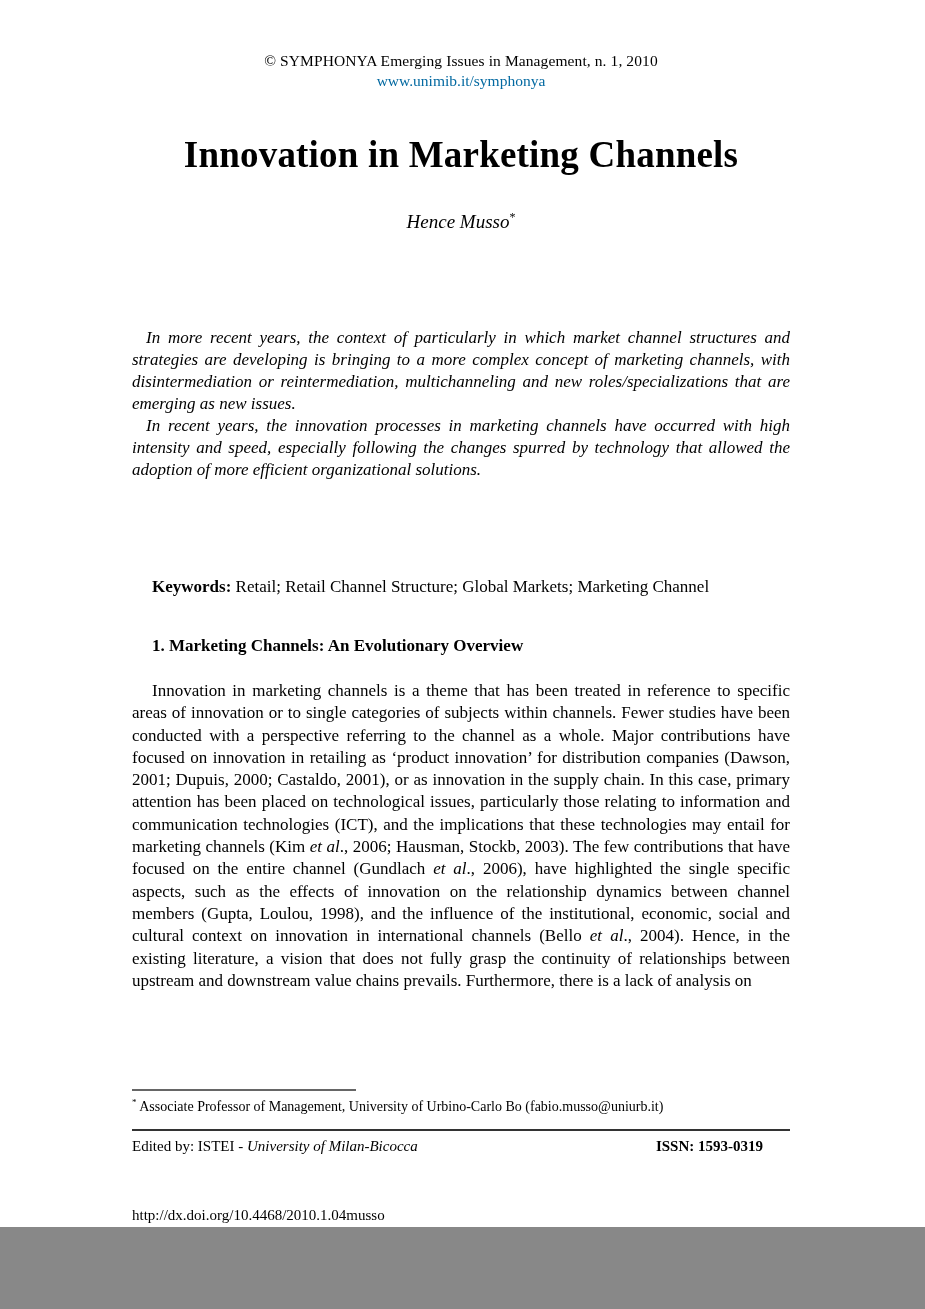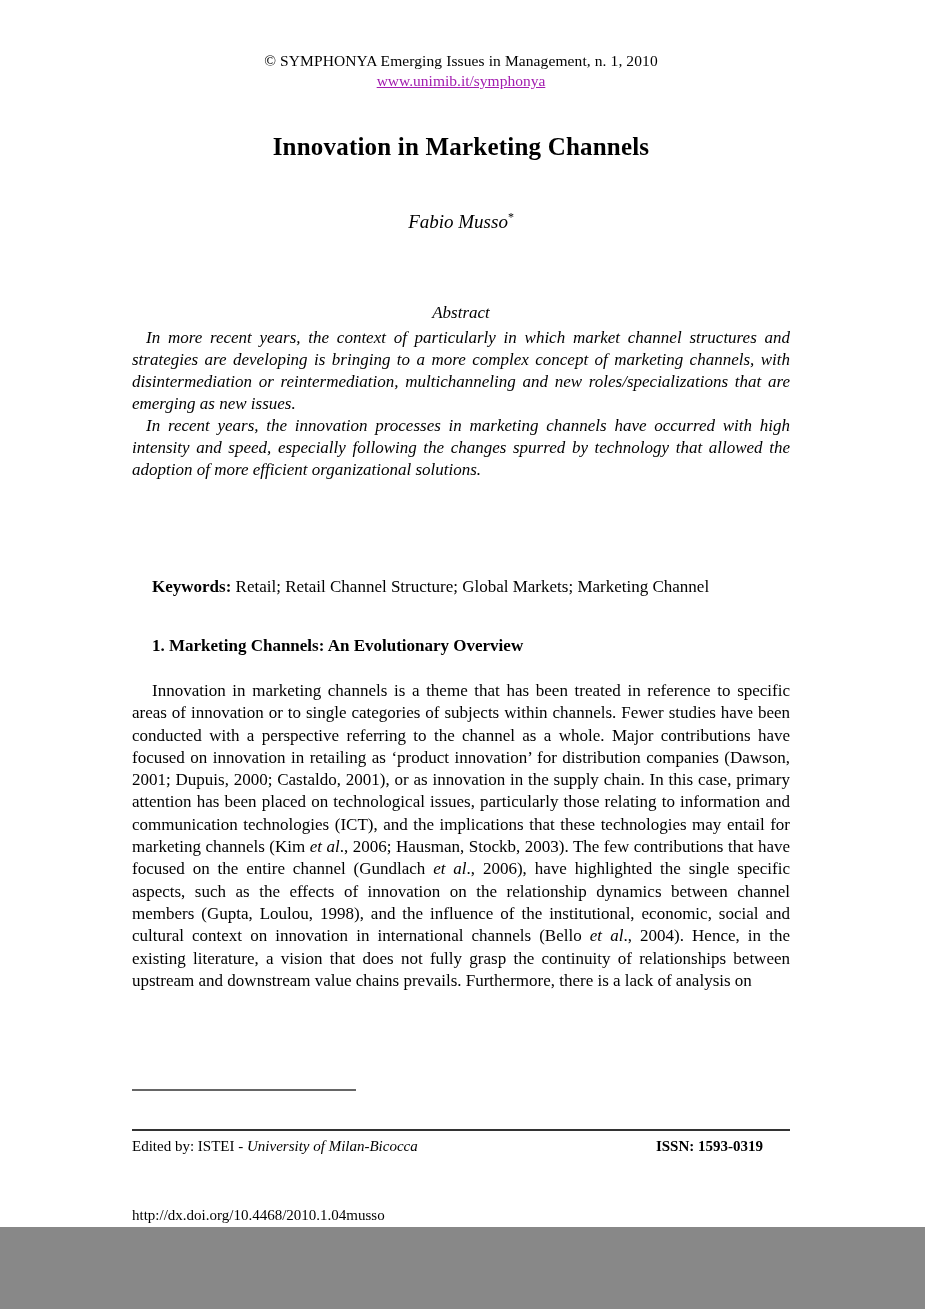--- a/index.html
+++ b/index.html
@@ -10,23 +10,23 @@
     font-family:"Liberation Serif", serif;
     color:#000;
     overflow:hidden;
     margin:0 auto;
   }
   .col{position:absolute;left:132px;width:658px;}
   .centered{text-align:center;}
 
   .header-block{top:52px;}
   .header-line{font-size:15.5px;letter-spacing:0.1px;}
-  .header-link{font-size:15.5px;color:#a21caf;text-decoration:underline;cursor:pointer;display:inline-block;margin-top:2px;}
+  .header-link{font-size:15.5px;color:#0369a1;cursor:pointer;display:inline-block;margin-top:2px;}
 
-  .paper-title{top:133px;font-size:25px;font-weight:bold;letter-spacing:0.2px;}
+  .paper-title{top:133px;font-size:37px;font-weight:bold;letter-spacing:0.2px;}
   .author-line{top:210px;font-size:19px;font-style:italic;}
   .author-line sup{font-size:12px;font-style:normal;}
 
   .abstract-label{top:303px;font-size:17px;font-style:italic;}
   .abstract-body{top:327px;font-size:17px;font-style:italic;line-height:22px;text-align:justify;}
   .abstract-body p{margin:0;text-indent:14px;}
 
   .keywords-line{top:577px;font-size:17px;text-indent:20px;}
   .keywords-line b{font-weight:bold;}
 
@@ -62,38 +62,40 @@
 <div class="page">
 
   <div class="col centered header-block">
     <div class="header-line">© SYMPHONYA Emerging Issues in Management, n. 1, 2010</div>
     <span class="header-link">www.unimib.it/symphonya</span>
   </div>
 
   <div class="col centered paper-title">Innovation in Marketing Channels</div>
 
   <div class="col centered author-line">
-    <span>Fabio Musso</span><sup>*</sup>
+    <span>Hence Musso</span><sup>*</sup>
   </div>
 
-  <div class="col centered abstract-label">Abstract</div>
   <div class="col abstract-body">
     <p>In more recent years, the context of particularly in which market channel structures and strategies are developing is bringing to a more complex concept of marketing channels, with disintermediation or reintermediation, multichanneling and new roles/specializations that are emerging as new issues.</p>
     <p>In recent years, the innovation processes in marketing channels have occurred with high intensity and speed, especially following the changes spurred by technology that allowed the adoption of more efficient organizational solutions.</p>
   </div>
 
   <div class="col keywords-line">
     <b>Keywords:</b><span> Retail; Retail Channel Structure; Global Markets; Marketing Channel</span>
   </div>
 
   <div class="col section-heading">1. Marketing Channels: An Evolutionary Overview</div>
 
   <div class="col body-para"><span>Innovation in marketing channels is a theme that has been treated in reference to specific areas of innovation or to single categories of subjects within channels. Fewer studies have been conducted with a perspective referring to the channel as a whole. Major contributions have focused on innovation in retailing as ‘product innovation’ for distribution companies (Dawson, 2001; Dupuis, 2000; Castaldo, 2001), or as innovation in the supply chain. In this case, primary attention has been placed on technological issues, particularly those relating to information and communication technologies (ICT), and the implications that these technologies may entail for marketing channels (Kim </span><span class="it">et al</span><span>., 2006; Hausman, Stockb, 2003). The few contributions that have focused on the entire channel (Gundlach </span><span class="it">et al</span><span>., 2006), have highlighted the single specific aspects, such as the effects of innovation on the relationship dynamics between channel members (Gupta, Loulou, 1998), and the influence of the institutional, economic, social and cultural context on innovation in international channels (Bello </span><span class="it">et al</span><span>., 2004). Hence, in the existing literature, a vision that does not fully grasp the continuity of relationships between upstream and downstream value chains prevails. Furthermore, there is a lack of analysis on</span></div>
 
   <div class="col footnote-rule"></div>
+  <div class="col footnote-line">
+    <sup>*</sup><span> Associate Professor of Management, University of Urbino-Carlo Bo (fabio.musso@uniurb.it)</span>
+  </div>
 
   <div class="col footer-rule"></div>
   <div class="col edited-row">
     <span><span>Edited by: ISTEI - </span><span class="it">University of Milan-Bicocca</span></span>
     <span class="edited-issn">ISSN: 1593-0319</span>
   </div>
   <div class="col doi-line">http://dx.doi.org/10.4468/2010.1.04musso</div>
 
   <div class="col page-number">23</div>
 

